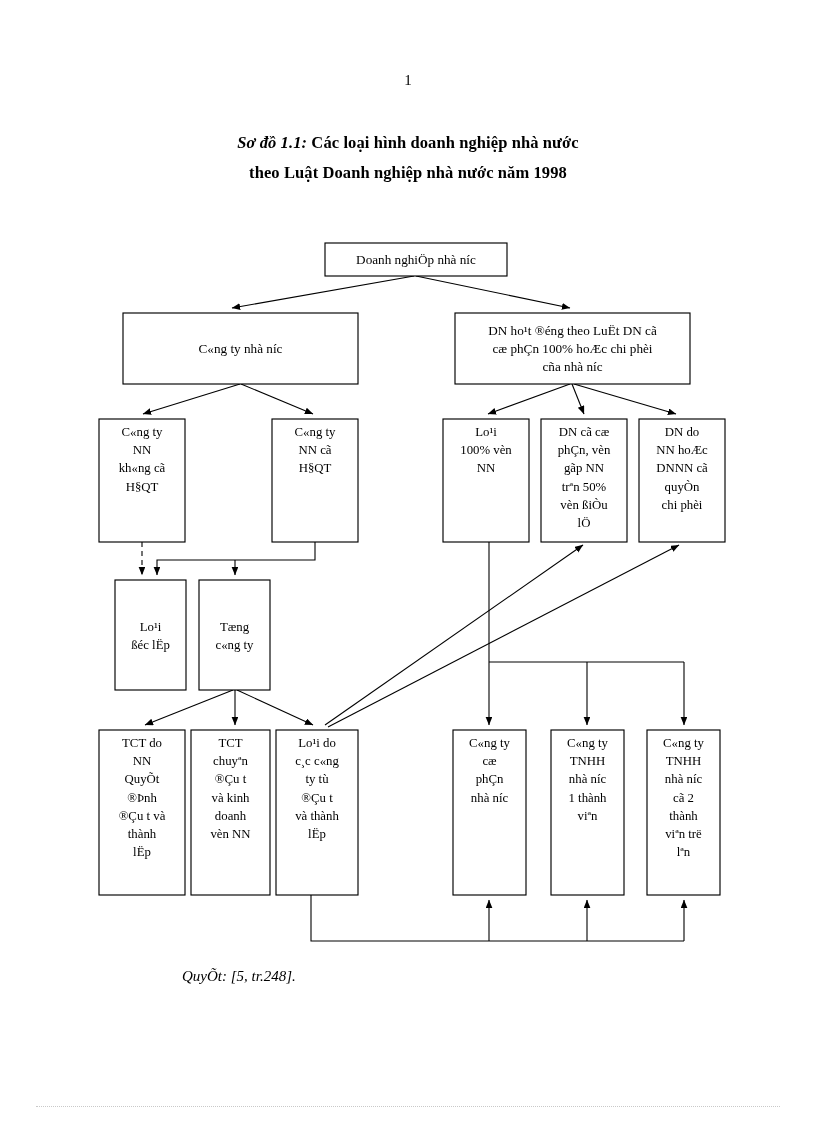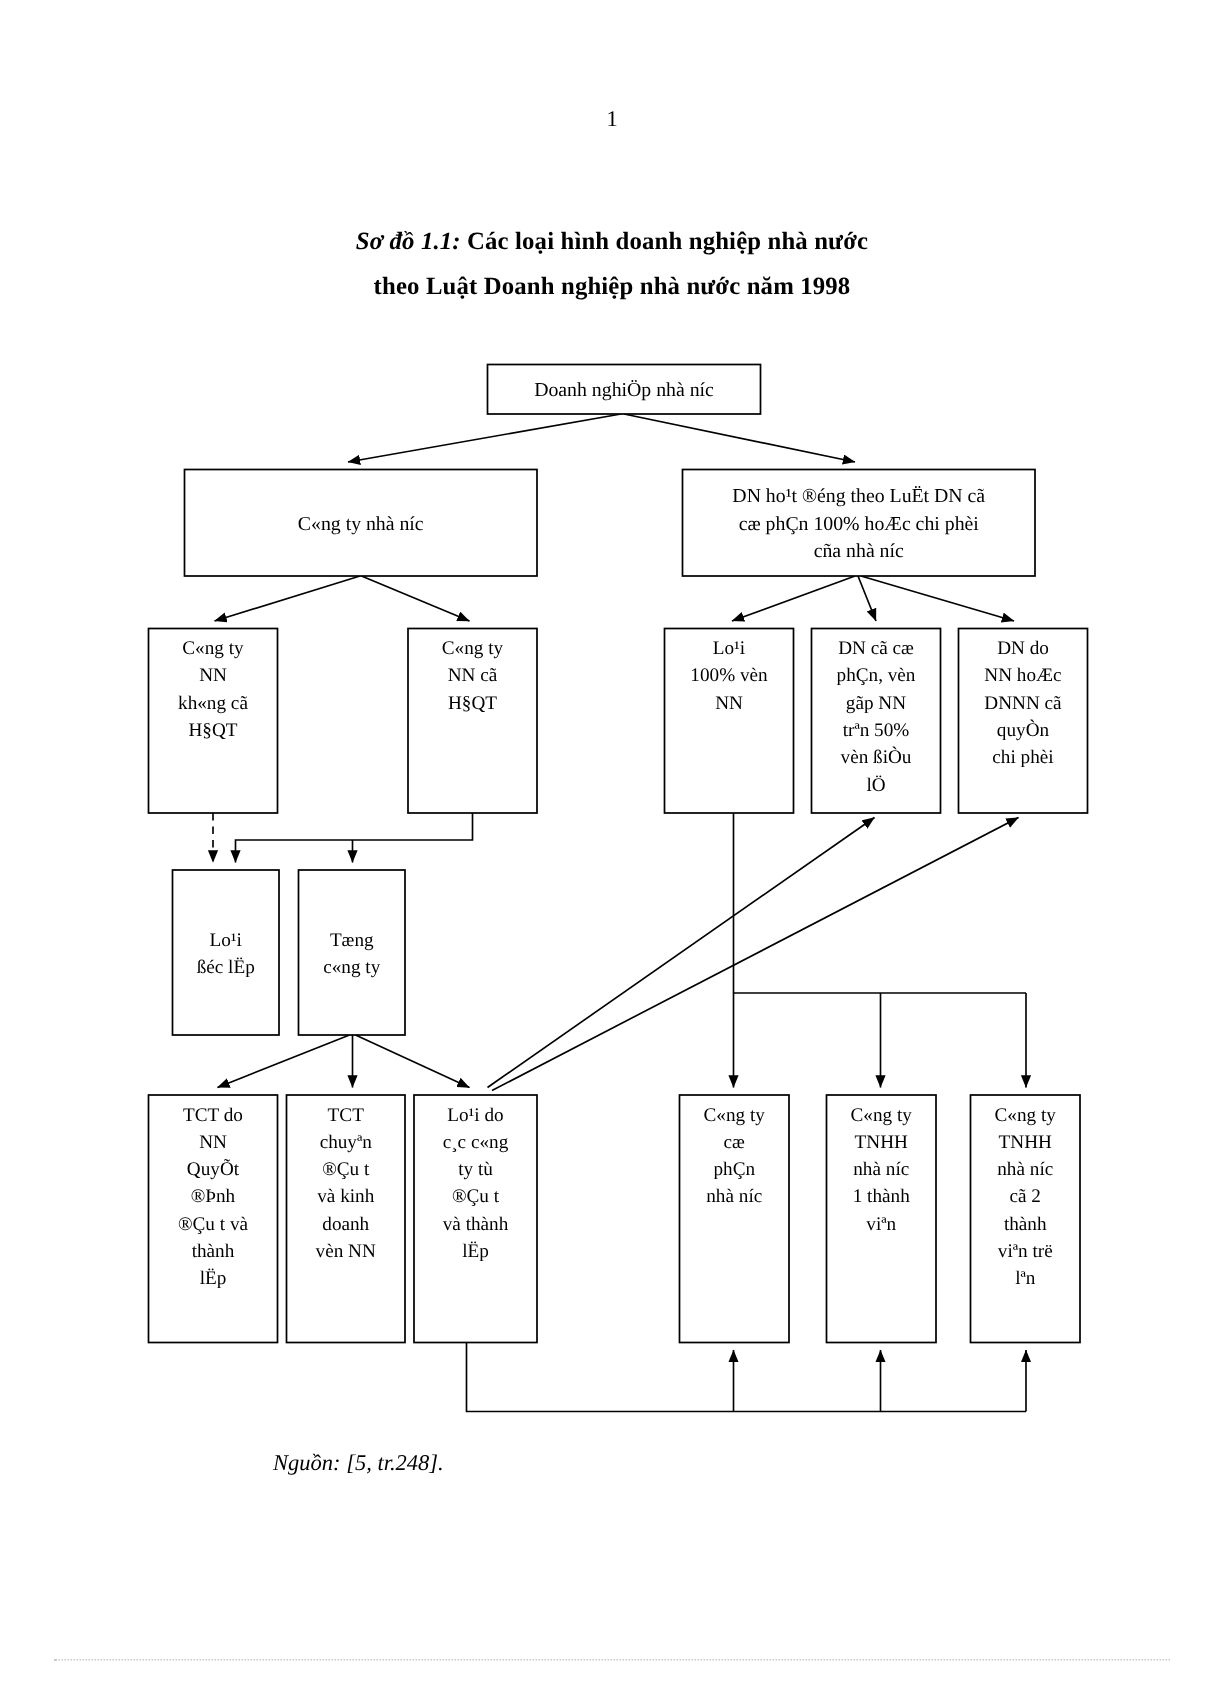--- a/index.html
+++ b/index.html
@@ -20,21 +20,21 @@
     position: absolute;
     top: 72px;
     left: 0;
     width: 816px;
     text-align: center;
     font-size: 15px;
     font-family: "Liberation Serif", "DejaVu Serif", serif;
   }
   .title-block {
     position: absolute;
-    top: 146px;
+    top: 128px;
     left: 0;
     width: 816px;
     text-align: center;
   }
   .title-line {
     font-size: 16.5px;
     font-weight: bold;
     letter-spacing: 0.1px;
     line-height: 30px;
     white-space: nowrap;
@@ -204,16 +204,16 @@
             <text x="587.5" y="747" class="box-text small"><tspan x="587.5" dy="0">C«ng ty</tspan><tspan x="587.5" dy="18.2">TNHH</tspan><tspan x="587.5" dy="18.2">nhà níc</tspan><tspan x="587.5" dy="18.2">1 thành</tspan><tspan x="587.5" dy="18.2">viªn</tspan></text>
           </g>
           <g>
             <rect x="647" y="730" width="73" height="165" class="box-rect"></rect>
             <text x="683.5" y="747" class="box-text small"><tspan x="683.5" dy="0">C«ng ty</tspan><tspan x="683.5" dy="18.2">TNHH</tspan><tspan x="683.5" dy="18.2">nhà níc</tspan><tspan x="683.5" dy="18.2">cã 2</tspan><tspan x="683.5" dy="18.2">thành</tspan><tspan x="683.5" dy="18.2">viªn trë</tspan><tspan x="683.5" dy="18.2">lªn</tspan></text>
           </g>
         </g>
     </svg>
   </div>
 
-  <div class="source-note">Nguồn: [5, tr.248].</div>
+  <div class="source-note">QuyÕt: [5, tr.248].</div>
   <div class="bottom-rule"></div>
 
 </div>
 
 </body></html>

